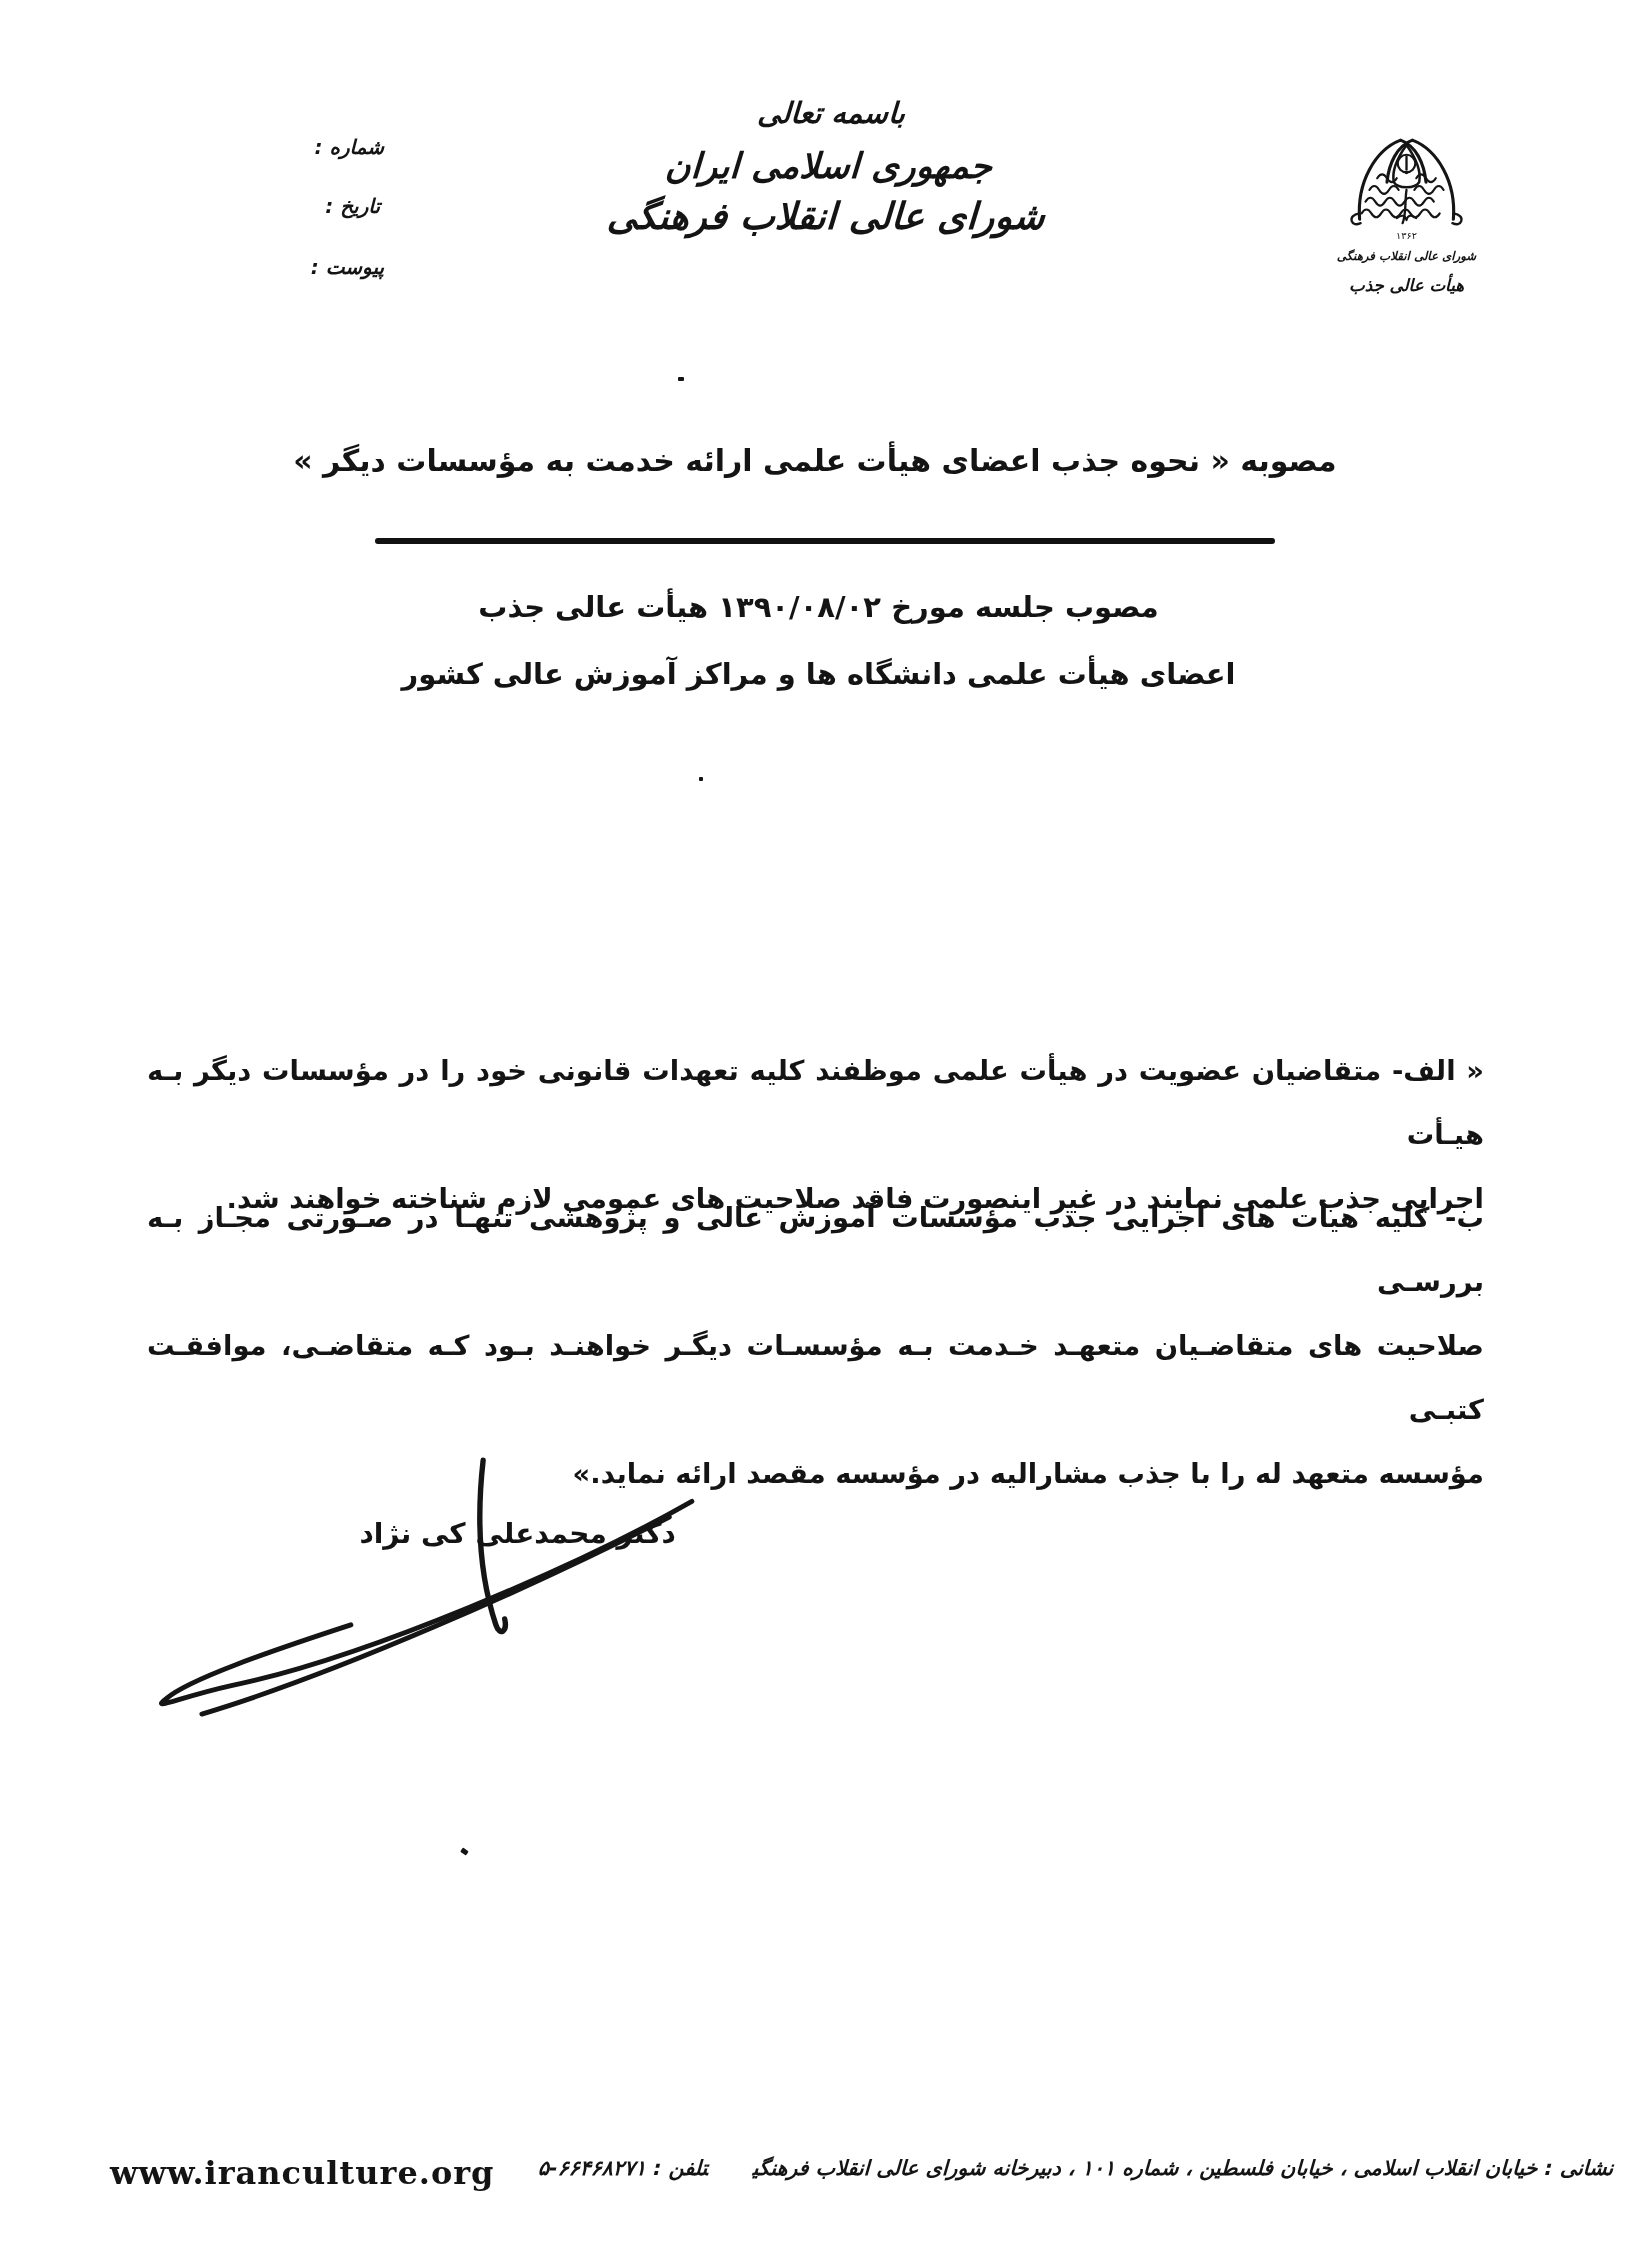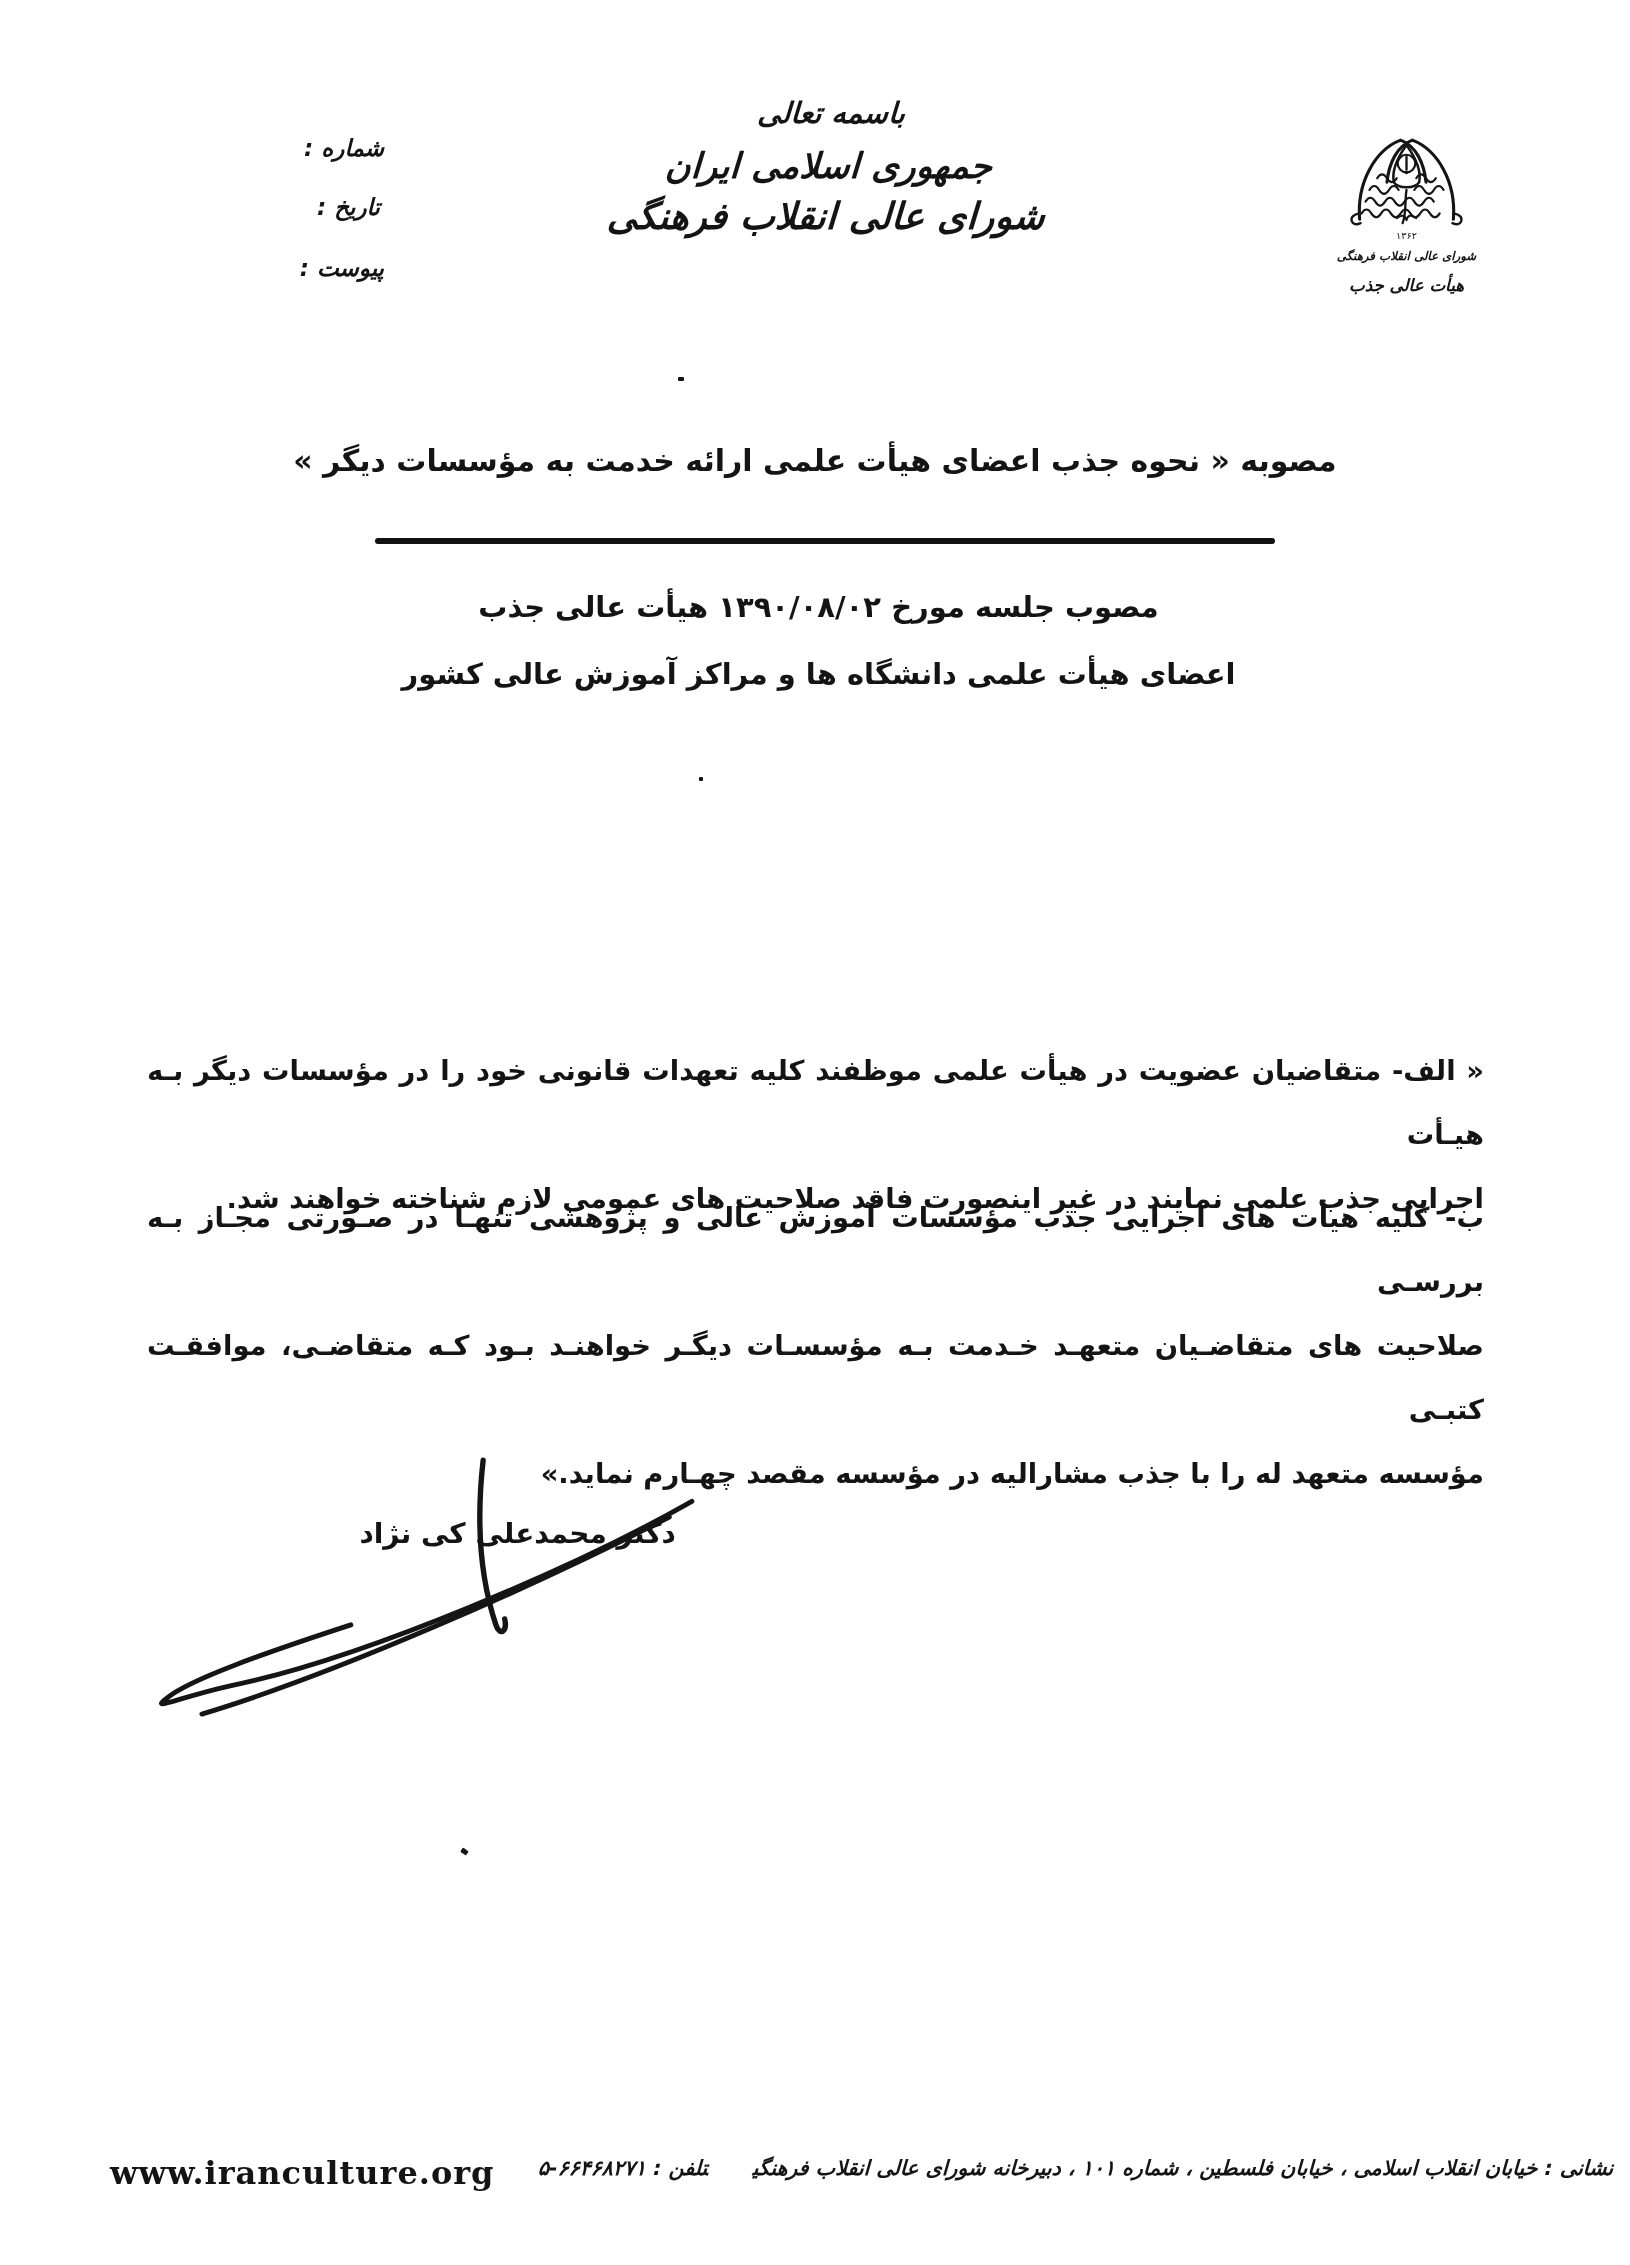--- a/index.html
+++ b/index.html
@@ -3,21 +3,21 @@
 <meta charset="utf-8">
 <style>
   html,body{margin:0;padding:0;background:#e8e8e8;}
   .page{
     position:relative;width:1631px;height:2265px;background:#ffffff;
     font-family:"DejaVu Sans",sans-serif;color:#141414;direction:rtl;overflow:hidden;
     margin:0 auto;
   }
   
   .meta-label{
-    position:absolute;font-size:23px;font-weight:bold;font-style:italic;
+    position:absolute;font-size:20px;font-weight:bold;font-style:italic;
     letter-spacing:1px;white-space:nowrap;
   }
   .meta-number{top:135px;right:1247px;}
   .meta-date{top:194px;right:1251px;}
   .meta-attachment{top:255px;right:1247px;}
   
   .header-center{
     position:absolute;top:96px;left:510px;width:637px;text-align:center;
     font-weight:bold;font-style:italic;transform:skewX(-3deg);
   }
@@ -122,21 +122,21 @@
 
 
   <div class="body-par par-clause-a">
     <div class="bline just">« الف- متقاضیان عضویت در هیأت علمی موظفند کلیه تعهدات قانونی خود را در مؤسسات دیگر بـه هیـأت</div>
     <div class="bline start">اجرایی جذب علمی نمایند در غیر اینصورت فاقد صلاحیت های عمومی لازم شناخته خواهند شد.</div>
   </div>
 
   <div class="body-par par-clause-b">
     <div class="bline just">ب- کلیه هیأت های اجرایی جذب مؤسسات آموزش عالی و پژوهشی تنهـا در صـورتی مجـاز بـه بررسـی</div>
     <div class="bline just">صلاحیت های متقاضـیان متعهـد خـدمت بـه مؤسسـات دیگـر خواهنـد بـود کـه متقاضـی، موافقـت کتبـی</div>
-    <div class="bline start">مؤسسه متعهد له را با جذب مشارالیه در مؤسسه مقصد چهـارم نماید.»</div>
+    <div class="bline start">مؤسسه متعهد له را با جذب مشارالیه در مؤسسه مقصد ارائه نماید.»</div>
   </div>
 
   <svg class="sig-svg" width="608" height="294" viewBox="0 0 620 300">
     <path class="ink" stroke-width="5.5" d="M353,38 C346,100 350,158 366,206 C370,218 378,213 375,200"></path>
     <path class="ink" stroke-width="5" d="M566,80 C450,146 232,240 96,268 C42,280 12,295 30,281 C52,262 132,234 218,206"></path>
     <path class="ink" stroke-width="5" d="M66,297 C200,257 402,168 543,96"></path>
   </svg>
   <div class="sig-text">
     <div class="sig-name">دکتر محمدعلی کی نژاد</div>
   </div>

